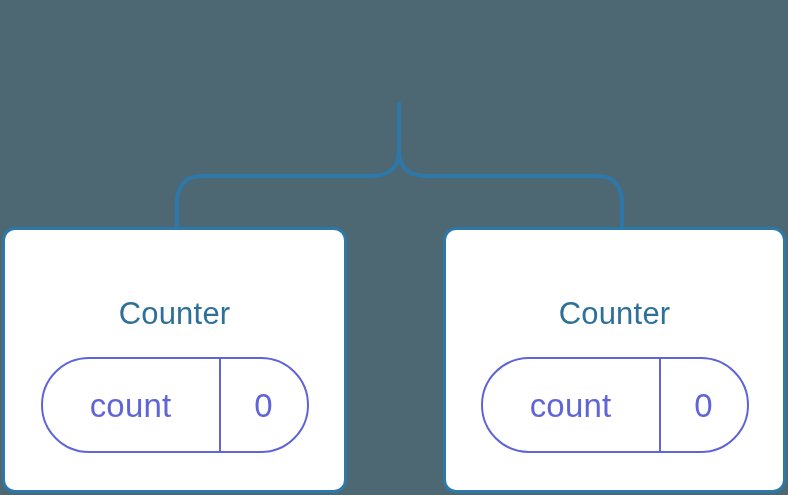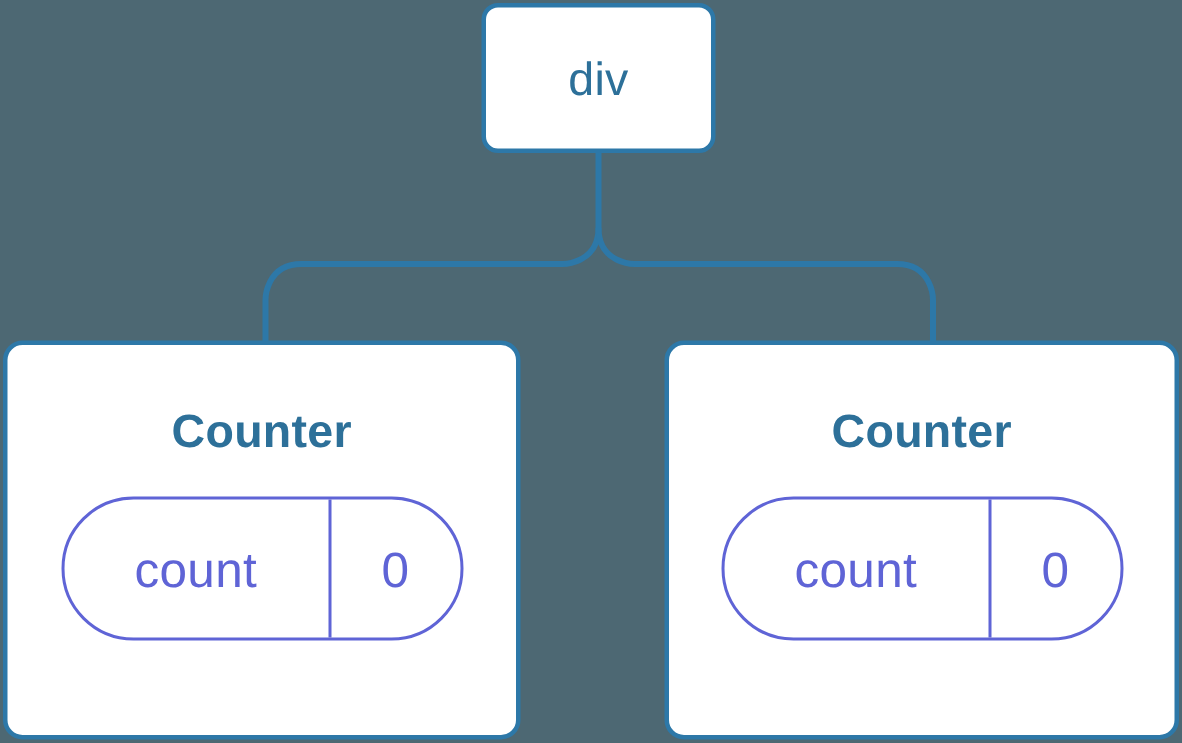--- a/index.html
+++ b/index.html
@@ -72,23 +72,23 @@
     width: 345px;
   }
   #node-counter-1 {
     left: 443px;
     width: 343px;
   }
 
   .node-title {
     color: #2d7099;
     font-size: 31px;
-    font-weight: 700;
+    font-weight: 400;
     letter-spacing: 0.2px;
-    margin-top: 42px;
+    margin-top: 68px;
     line-height: 1;
     white-space: nowrap;
   }
 
   
   .state-pill {
     position: relative;
     margin-top: 28px;
     height: 96px;
     width: 268px;
@@ -133,23 +133,20 @@
 
   <svg id="connectors" viewBox="0 0 788 495" width="788" height="495" fill="none">
 
     <path d="M 399 102 L 399 152" stroke="#2d78a8" stroke-width="4" stroke-linecap="butt" fill="none"></path>
 
     <path d="M 399 152 C 399 176 375 176 375 176 L 201 176 C 177 176 177 200 177 200 L 177 229" stroke="#2d78a8" stroke-width="4" stroke-linecap="butt" fill="none"></path>
 
     <path d="M 399 152 C 399 176 423 176 423 176 L 598 176 C 622 176 622 200 622 200 L 622 229" stroke="#2d78a8" stroke-width="4" stroke-linecap="butt" fill="none"></path>
   </svg>
 
-  <div class="node" id="node-div">
-    <span class="node-title-root">div</span>
-  </div>
 
   <div class="node component-node" id="node-counter-0">
     <span class="node-title">Counter</span>
     <div class="state-pill">
       <div class="pill-key">
         <span class="pill-key-text">count</span>
       </div>
       <div class="pill-value">
         <span class="pill-value-text">0</span>
       </div>

